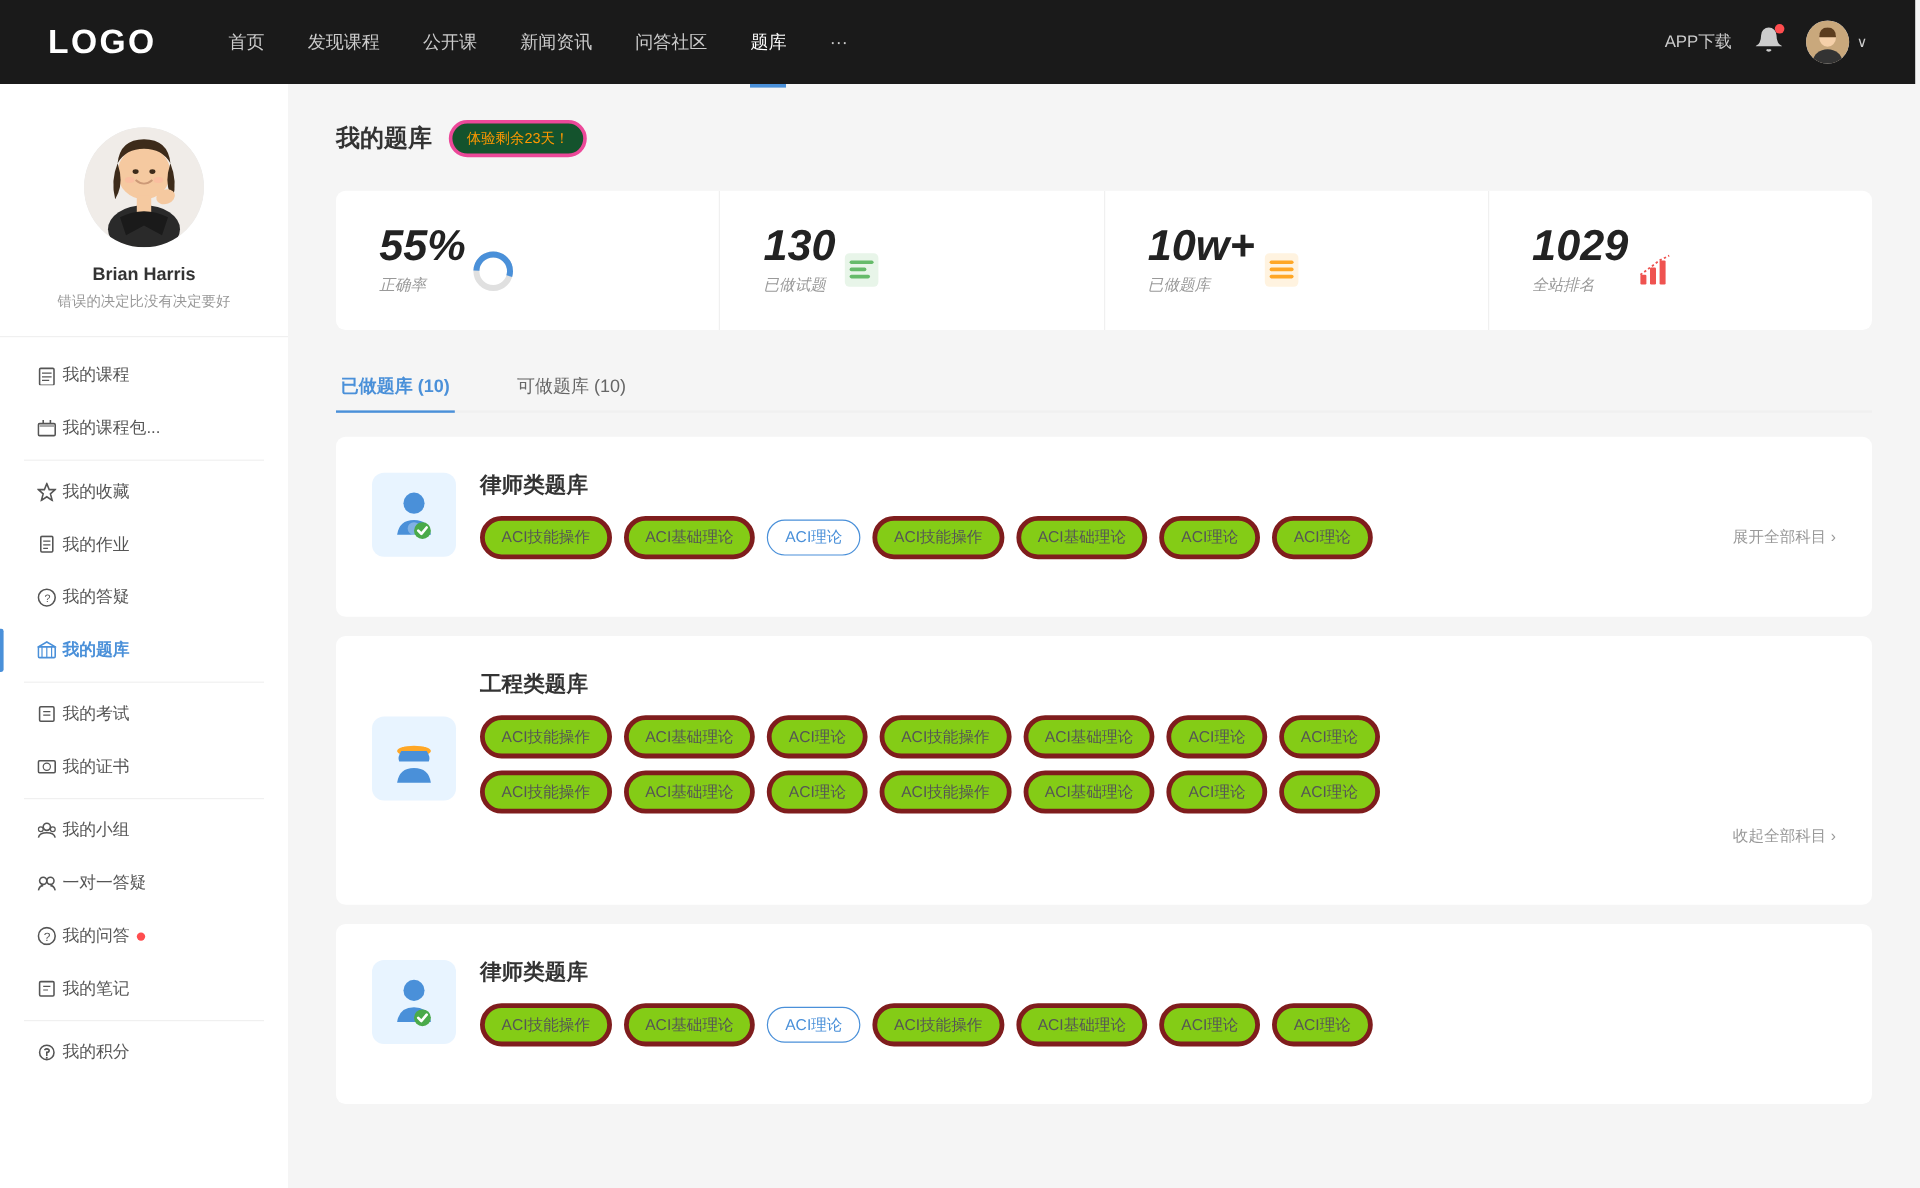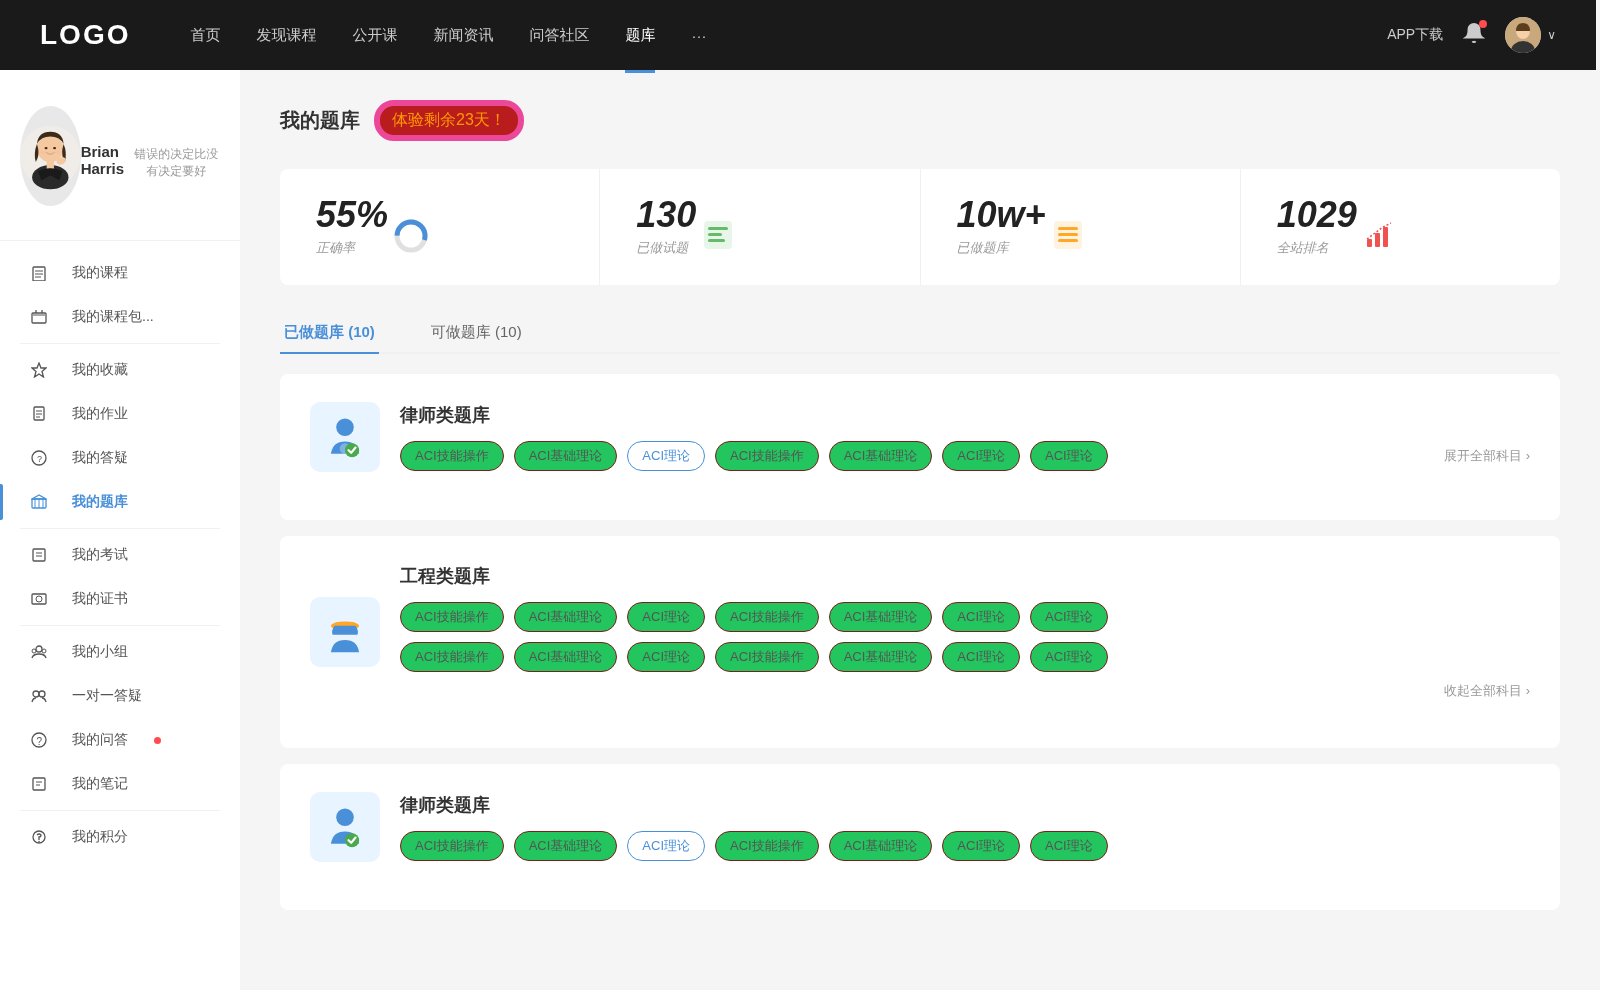--- a/index.html
+++ b/index.html
@@ -91,41 +91,41 @@
     
     .sidebar {
       width: 240px;
       background: white;
       min-height: calc(990px - 70px);
       flex-shrink: 0;
       padding-bottom: 40px;
     }
     .sidebar-profile {
       display: flex;
-      flex-direction: row;
+      flex-direction: column;
       align-items: center;
       padding: 36px 20px 20px;
       border-bottom: 1px solid #f0f0f0;
     }
     .profile-avatar {
       width: 100px; height: 100px;
       border-radius: 50%;
       background: #e8e8e8;
       overflow: hidden;
       margin-bottom: 14px;
     }
     .profile-avatar svg { width: 100%; height: 100%; }
     .profile-name { font-size: 15px; font-weight: 600; color: #333; margin-bottom: 6px; }
     .profile-bio { font-size: 12px; color: #999; text-align: center; }
 
     .sidebar-menu { padding: 10px 0; }
     .menu-item {
       display: flex;
       align-items: center;
-      gap: 24px;
+      gap: 4px;
       padding: 13px 30px;
       cursor: pointer;
       color: #555;
       font-size: 14px;
       position: relative;
     }
     .menu-item.active {
       color: #4a90d9;
       font-weight: 600;
     }
@@ -157,26 +157,26 @@
 
     
     .page-header {
       display: flex;
       align-items: center;
       gap: 14px;
       margin-bottom: 28px;
     }
     .page-title { font-size: 20px; font-weight: 600; color: #333; }
     .trial-badge {
-      background: #b91c1c;
+      background: #14532d;
       color: #ff9800;
-      font-size: 16px;
+      font-size: 12px;
       padding: 4px 12px;
       border-radius: 20px;
-      border: 6px solid #ec4899;
+      border: 3px solid #ec4899;
     }
 
     
     .stats-row {
       display: flex;
       background: white;
       border-radius: 8px;
       margin-bottom: 28px;
       overflow: hidden;
     }
@@ -241,24 +241,24 @@
       display: flex; align-items: center; justify-content: center;
       flex-shrink: 0;
     }
     .bank-avatar svg { width: 44px; height: 44px; }
     .bank-title { font-size: 18px; font-weight: 600; color: #333; margin-bottom: 14px; }
     .tags-row { display: flex; gap: 10px; flex-wrap: wrap; align-items: center; }
     .tag {
       padding: 5px 14px;
       border-radius: 20px;
       font-size: 13px;
-      background: #22c55e;
+      background: #84cc16;
       color: #555;
       cursor: pointer;
-      border: 1px solid #7f1d1d;
+      border: 4px solid #7f1d1d;
     }
     .tag.active-tag {
       background: white;
       color: #4a90d9;
       border: 1.5px solid #4a90d9;
       font-weight: 500;
     }
     .expand-link {
       margin-left: auto;
       color: #999;

